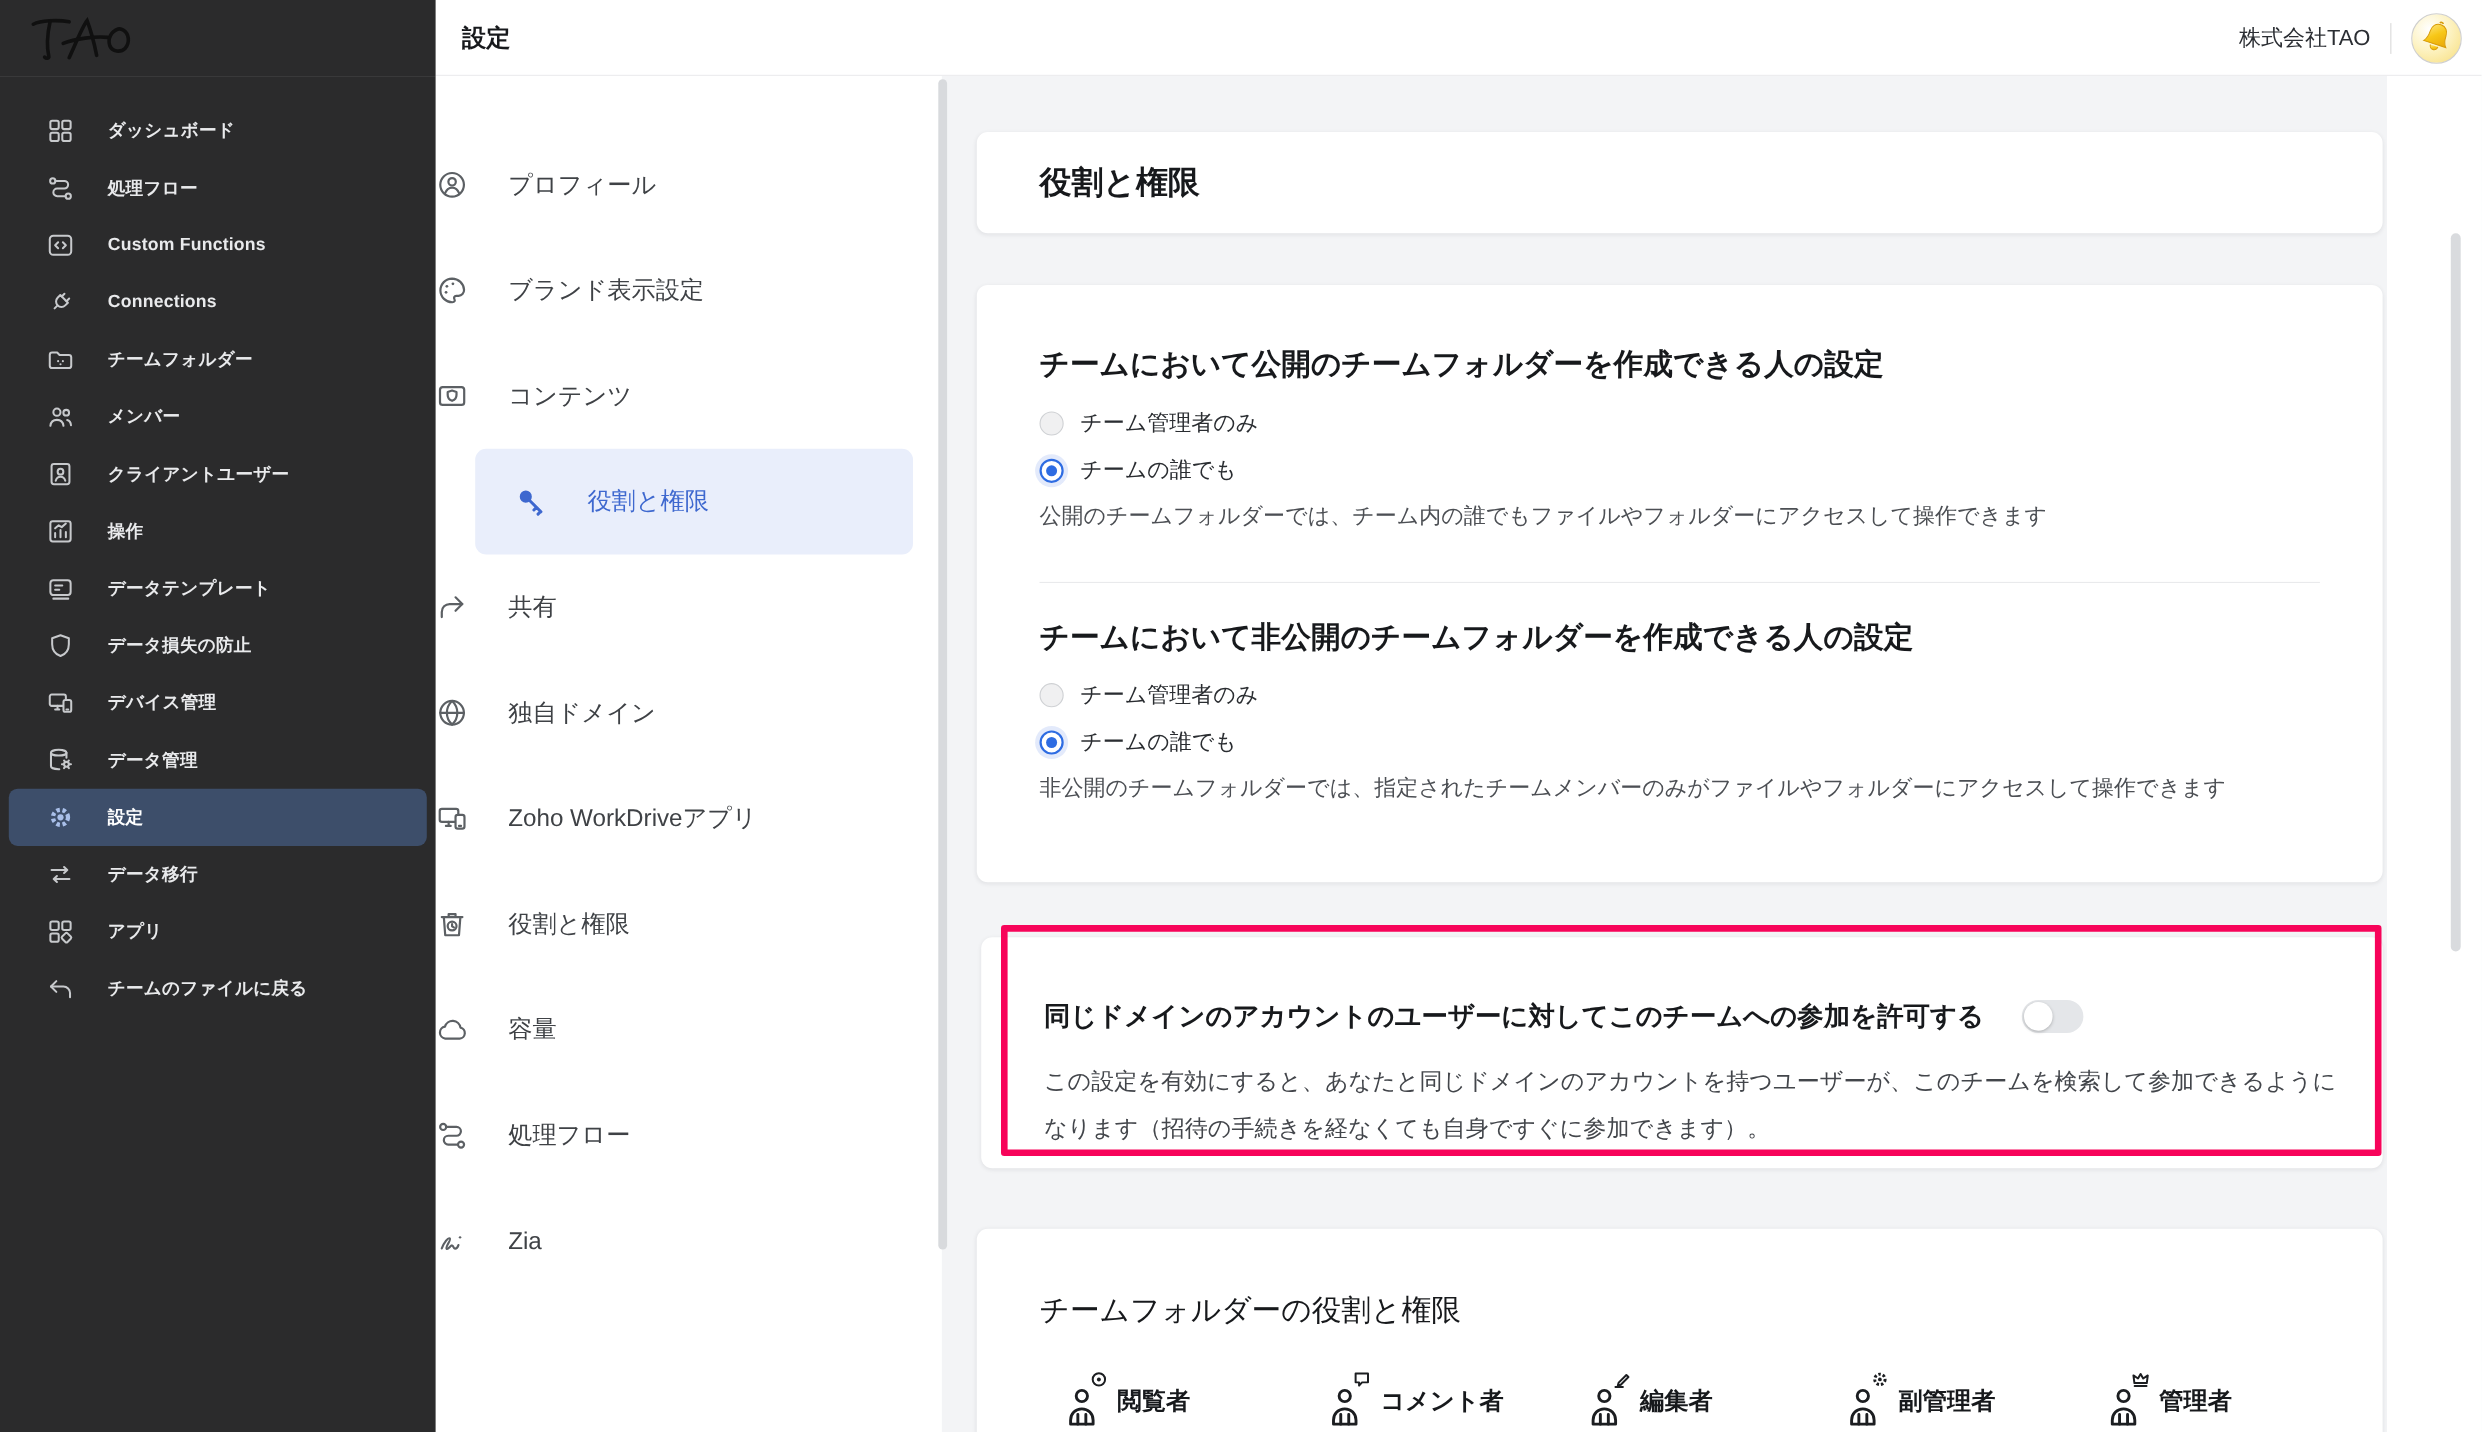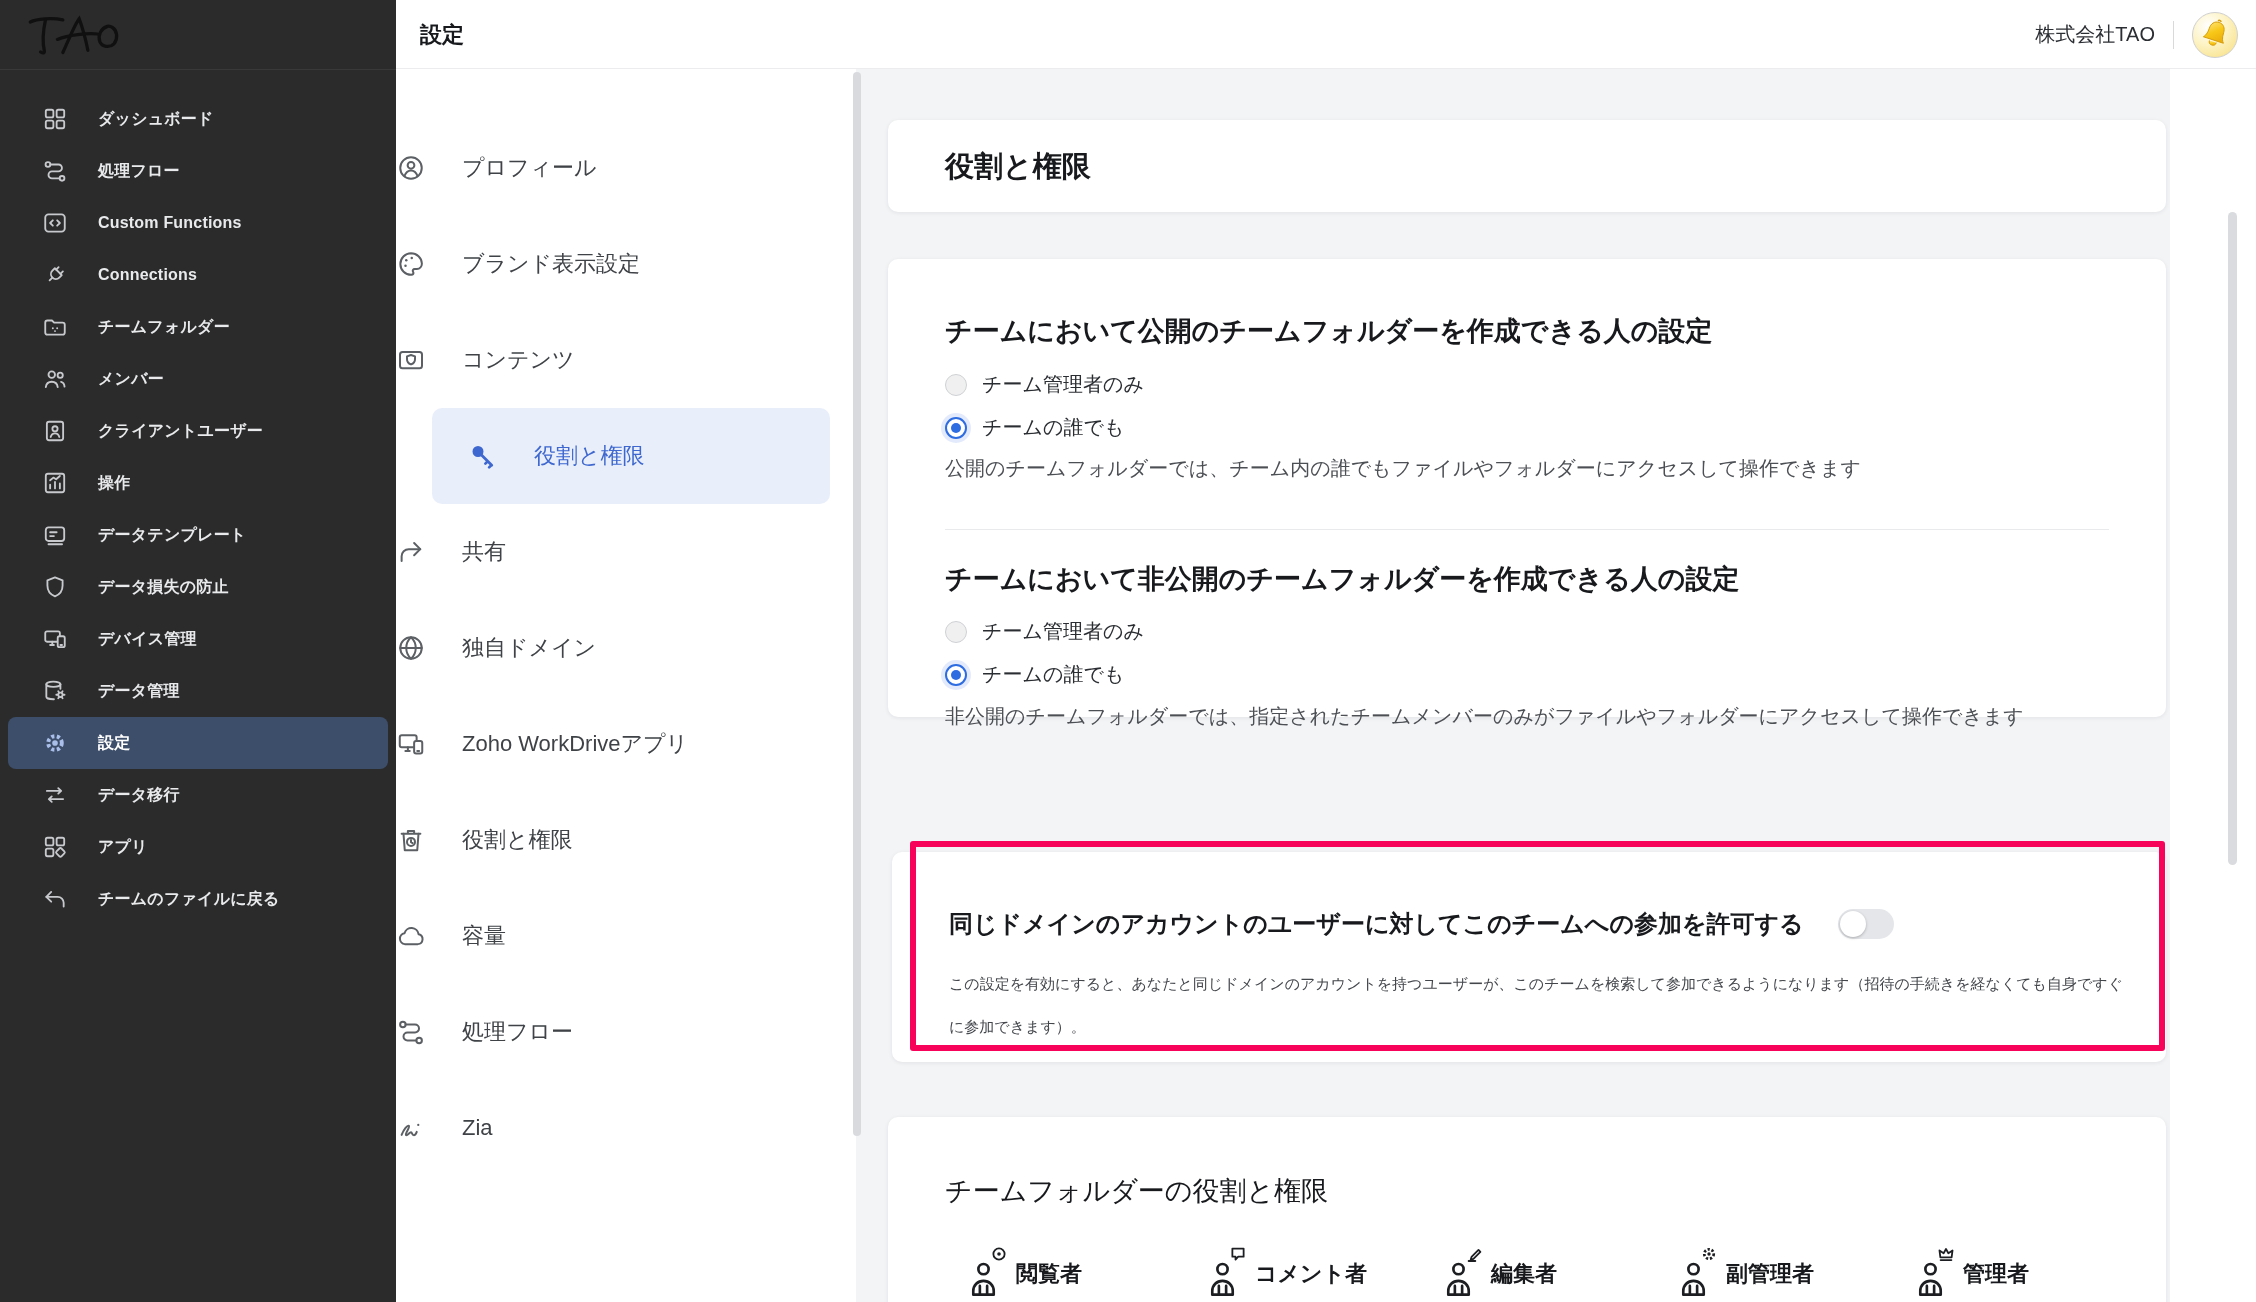--- a/index.html
+++ b/index.html
@@ -44,37 +44,37 @@
   .subnav-thumb { position:absolute; left:853px; top:72px; width:8px; height:1064px; background:#d8dadd; border-radius:4px; z-index:5; }
 
   
   .main-panel { position:absolute; left:856px; top:69px; width:1314px; height:1233px; background:#f3f4f6; z-index:0; }
   .main-thumb { position:absolute; left:2228px; top:212px; width:9px; height:653px; background:#d9dbde; border-radius:5px; z-index:5; }
 
   .card { position:absolute; background:#fff; border-radius:10px; box-shadow:0 1px 4px rgba(25,28,33,.08); z-index:1; }
   .card-title { left:888px; top:120px; width:1278px; height:92px; }
   .page-title { position:absolute; left:57px; top:0; line-height:92px; font-size:29px; font-weight:700; color:#17191c; }
 
-  .card-settings { left:888px; top:259px; width:1278px; height:458px; }
+  .card-settings { left:888px; top:259px; width:1278px; height:543px; }
   .sec-heading { position:absolute; left:57px; font-size:27px; font-weight:700; color:#17191c; }
   .radio-row { position:absolute; left:57px; display:flex; align-items:center; gap:15px; cursor:pointer; }
   .radio { width:22px; height:22px; border-radius:50%; background:#f0f0f1; border:1.5px solid #cfd1d4; flex:none; position:relative; }
   .radio.sel { background:#fff; border:2px solid #2e6ce2; box-shadow:0 0 0 4px rgba(66,115,230,.15); }
   .radio.sel::after { content:""; position:absolute; left:4px; top:4px; width:10px; height:10px; border-radius:50%; background:#2e6ce2; }
   .radio-label { font-size:20px; color:#2a2d31; }
   .sec-desc { position:absolute; left:57px; font-size:20px; color:#4c4f54; }
   .hdivider { position:absolute; left:57px; right:57px; top:270px; height:1px; background:#e9eaec; }
 
   .card-domain { left:892px; top:852px; width:1274px; height:210px; }
   .domain-row { position:absolute; left:57px; top:56px; display:flex; align-items:center; gap:34px; }
   .domain-label { font-size:24px; font-weight:700; color:#17191c; }
   .toggle { width:56px; height:30px; border-radius:15px; background:#e4e6e9; position:relative; cursor:pointer; flex:none; }
   .toggle .knob { position:absolute; left:2px; top:2px; width:26px; height:26px; border-radius:50%; background:#fff;
     box-shadow:0 1px 3px rgba(0,0,0,.25); }
-  .domain-desc { position:absolute; left:57px; top:110px; width:1175px; font-size:15px; line-height:43px; color:#43464b; }
+  .domain-desc { position:absolute; left:57px; top:110px; width:1175px; font-size:21px; line-height:43px; color:#43464b; }
   .pink-overlay { position:absolute; left:910px; top:841px; width:1255px; height:210px;
     border:6px solid #f7045a; border-radius:3px; z-index:2; pointer-events:none; }
 
   .card-roles { left:888px; top:1117px; width:1278px; height:240px; }
   .roles-heading { position:absolute; left:57px; top:56px; font-size:27px; font-weight:400; color:#17191c; }
   .role { position:absolute; top:126px; height:58px; display:flex; align-items:flex-end; gap:11px; }
   .role-figure { position:relative; width:38px; height:56px; flex:none; }
   .role-figure .person { position:absolute; left:0; bottom:2px; width:33px; height:40px; color:#1c1e21; }
   .role-figure .badge { position:absolute; right:-3px; top:0; width:18px; height:18px; color:#1c1e21; }
   .role-label { font-size:22px; font-weight:600; color:#17191c; margin-bottom:12px; white-space:nowrap; }

